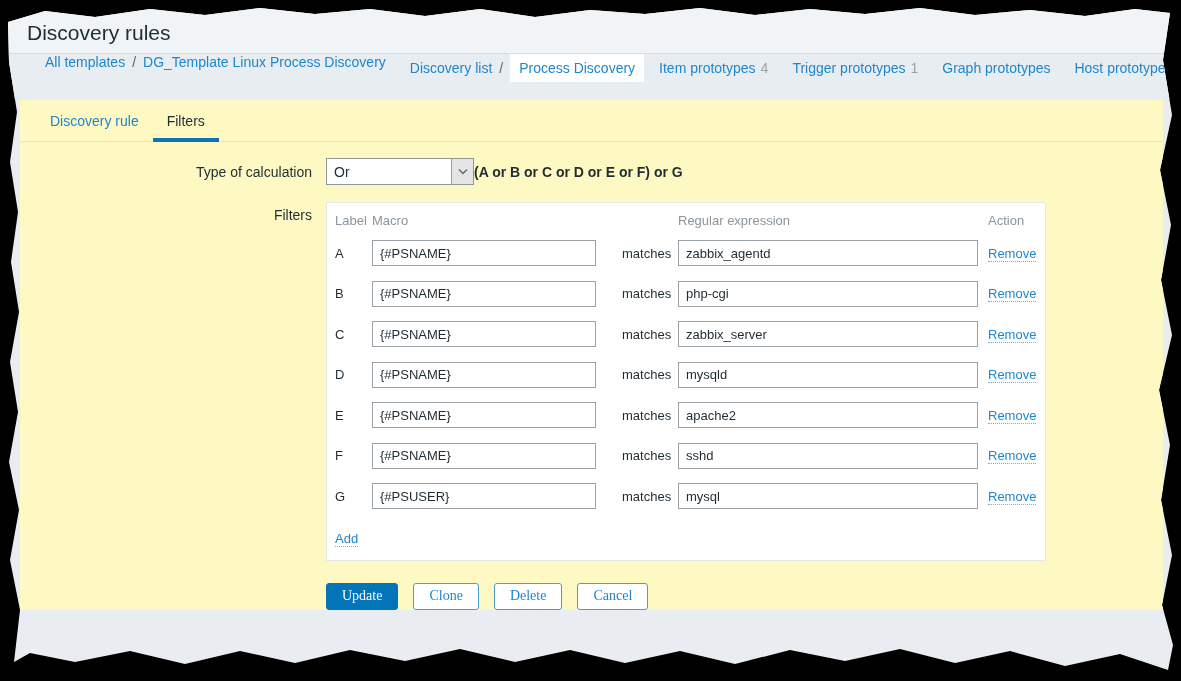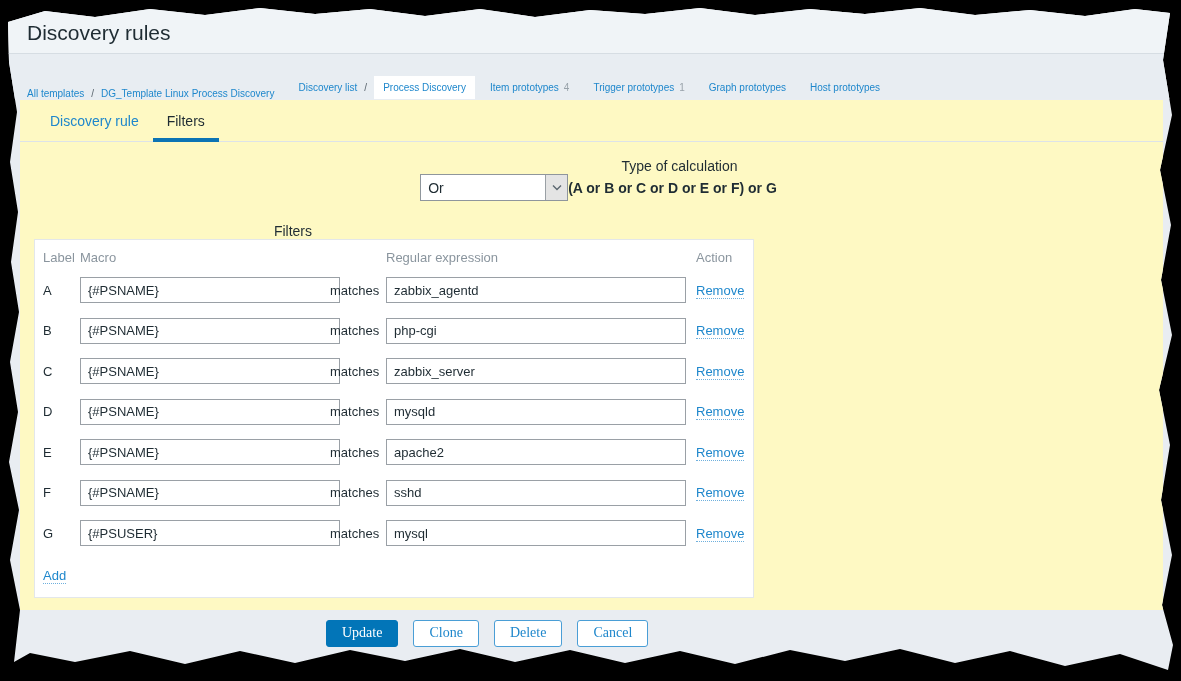--- a/index.html
+++ b/index.html
@@ -25,22 +25,22 @@
       11px 262px, 18px 212px, 10px 162px, 17px 112px, 9px 62px
     );
   }
   
   .title-band {
     height:54px; background:#f0f4f7; border-bottom:1px solid #d6dde3;
     display:flex; align-items:flex-end; padding:0 0 8px 27px;
   }
   .page-title { font-size:21px; color:#1f2c33; }
   .crumb-band {
-    height:45px; background:#e8edf2; display:flex; align-items:flex-end;
-    padding-left:27px; font-size:10px; white-space:nowrap;
+    height:45px; background:#e8edf2; display:flex; align-items:flex-start;
+    padding-left:45px; font-size:14px; white-space:nowrap;
   }
   a.link { color:#1e87cc; text-decoration:none; cursor:pointer; }
   .crumb-sep { color:#5c6770; margin:0 7px; }
   .crumb-group2 { margin-left:24px; display:flex; align-items:center; }
   .nav-item { color:#1e87cc; padding:6px 9px; margin-right:6px; cursor:pointer; }
   .nav-item.selected { background:#ffffff; }
   .nav-count { color:#98a2aa; margin-left:5px; }
   
   .panel {
     position:absolute; left:20px; right:18px; top:100px; bottom:71px;
@@ -50,21 +50,21 @@
     display:flex; align-items:stretch; height:42px; border-bottom:1px solid #dde3e8;
     padding-left:16px; font-size:14px;
   }
   .tab { display:flex; align-items:center; padding:0 14px; cursor:pointer; position:relative; }
   .tab.active { color:#1f2c33; }
   .tab.active::after {
     content:""; position:absolute; left:0; right:0; bottom:-1px; height:4px; background:#0c74b4;
   }
   
   .form { padding-top:16px; font-size:14px; }
-  .form-row { display:flex; align-items:center;flex-direction:column; }
+  .form-row { display:flex; align-items:center; }
   .form-row.top { align-items:flex-start; margin-top:17px; }
   .form-label { width:292px; text-align:right; flex:none; color:#1f2c33; }
   .form-row.top .form-label { padding-top:5px; }
   .control { margin-left:14px; display:flex; align-items:center; }
   .select {
     width:148px; height:27px; border:1px solid #8f969c; background:#ffffff;
     display:flex; align-items:center; cursor:pointer;
   }
   .select-text { flex:1; padding-left:7px; font-size:14px; }
   .select-arrow {
@@ -76,21 +76,21 @@
   .fieldset {
     margin-left:14px; width:720px; border:1px solid #e3e7ea;
     padding:4px 8px 14px 8px; background:#fff;
   }
   .fgrid-head, .frow { display:grid; grid-template-columns:37px 240px 66px 300px 70px; align-items:center; }
   .fgrid-head { height:26px; color:#8a959e; font-size:13px; }
   .frow { height:40.5px; font-size:13px; }
   .hdr-regex { }
   .fin {
     height:26px; border:1px solid #9aa0a6; background:#fff; font-size:13px;
-    font-family:"Liberation Sans", sans-serif; color:#1f2c33; padding:0 7px; width:260px; outline:none;
+    font-family:"Liberation Sans", sans-serif; color:#1f2c33; padding:0 7px; width:224px; outline:none;
   }
   .fin.regex { width:300px; }
   .fmatch { padding-left:10px; }
   .fcell-action { padding-left:10px; }
   .dotted-link {
     color:#1e87cc; text-decoration:none; border-bottom:1px dotted #6fb0dd;
     cursor:pointer; font-size:13px;
   }
   .add-wrap { margin:13px 0 0 0; }
   

